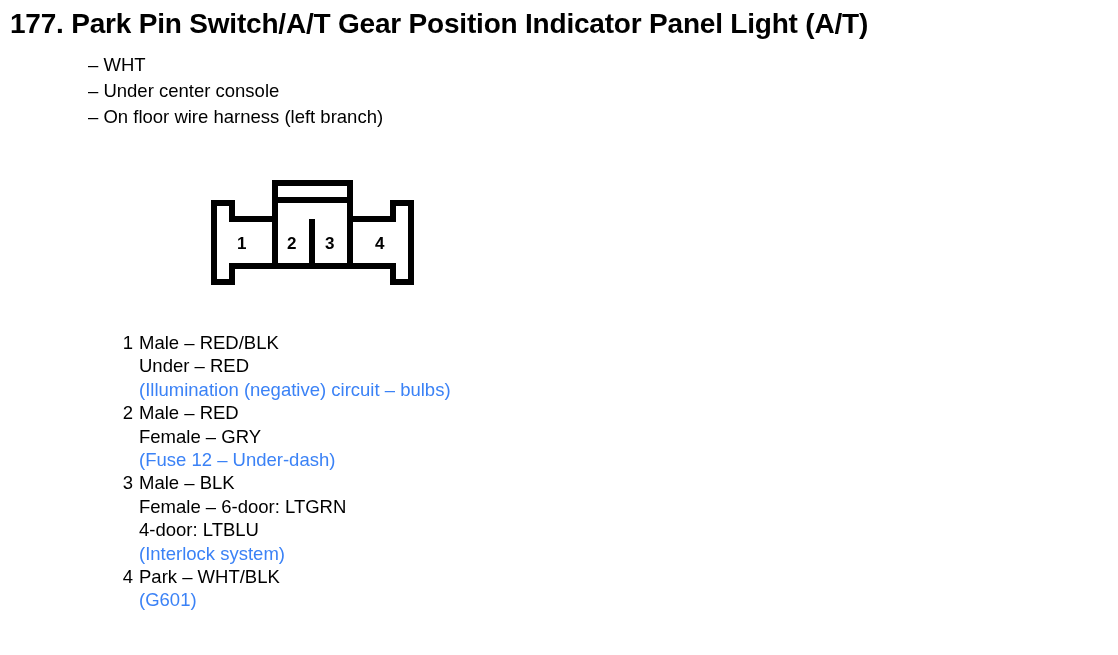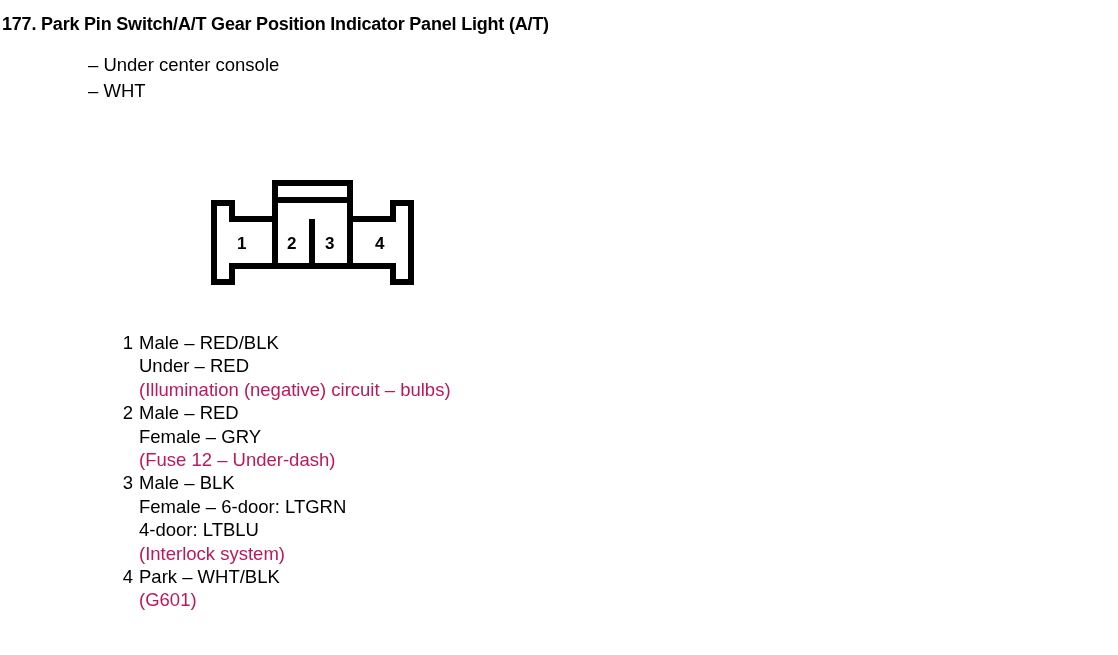--- a/index.html
+++ b/index.html
@@ -12,23 +12,23 @@
     height: 655px;
     position: relative;
     font-family: "Liberation Sans", sans-serif;
     color: #000000;
     overflow: hidden;
   }
 
   
   #page-title {
     position: absolute;
-    left: 2px;
+    left: 10px;
     top: 7px;
-    font-size: 18px;
+    font-size: 28px;
     font-weight: bold;
     letter-spacing: -0.2px;
     white-space: nowrap;
     line-height: 34px;
   }
 
   
   #subtitle-list {
     position: absolute;
     left: 88px;
@@ -74,32 +74,33 @@
     position: absolute;
     left: 9px;
     top: 0;
     width: 14px;
     text-align: right;
   }
   .pin-line {
     white-space: nowrap;
   }
   .pin-circuit {
-    color: #be185d;
+    color: #3b82f6;
     white-space: nowrap;
   }
 </style>
 </head>
 <body>
 
 <div id="page-title">177. Park Pin Switch/A/T Gear Position Indicator Panel Light (A/T)</div>
 
 <div id="subtitle-list">
+  <div class="subtitle-line">– WHT</div>
   <div class="subtitle-line">– Under center console</div>
-  <div class="subtitle-line">– WHT</div>
+  <div class="subtitle-line">– On floor wire harness (left branch)</div>
 </div>
 
 <div id="connector-diagram">
   <svg width="215" height="115" viewBox="0 0 215 115">
     <g fill="none" stroke="#000000" stroke-width="6" stroke-linejoin="miter" stroke-linecap="butt">
 
       <path d="
         M 9 28
         L 27 28
         L 27 44

